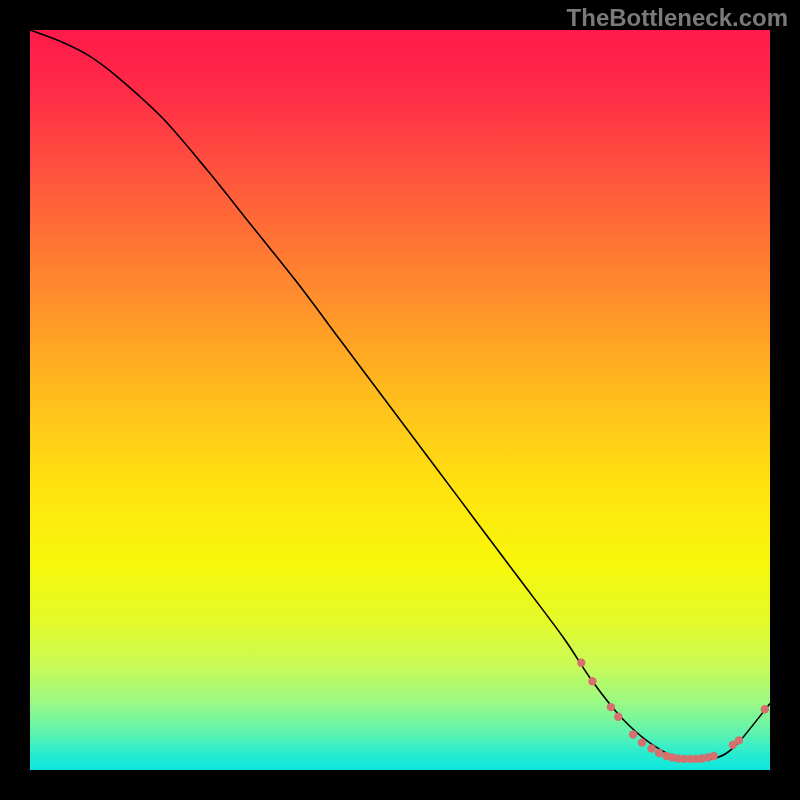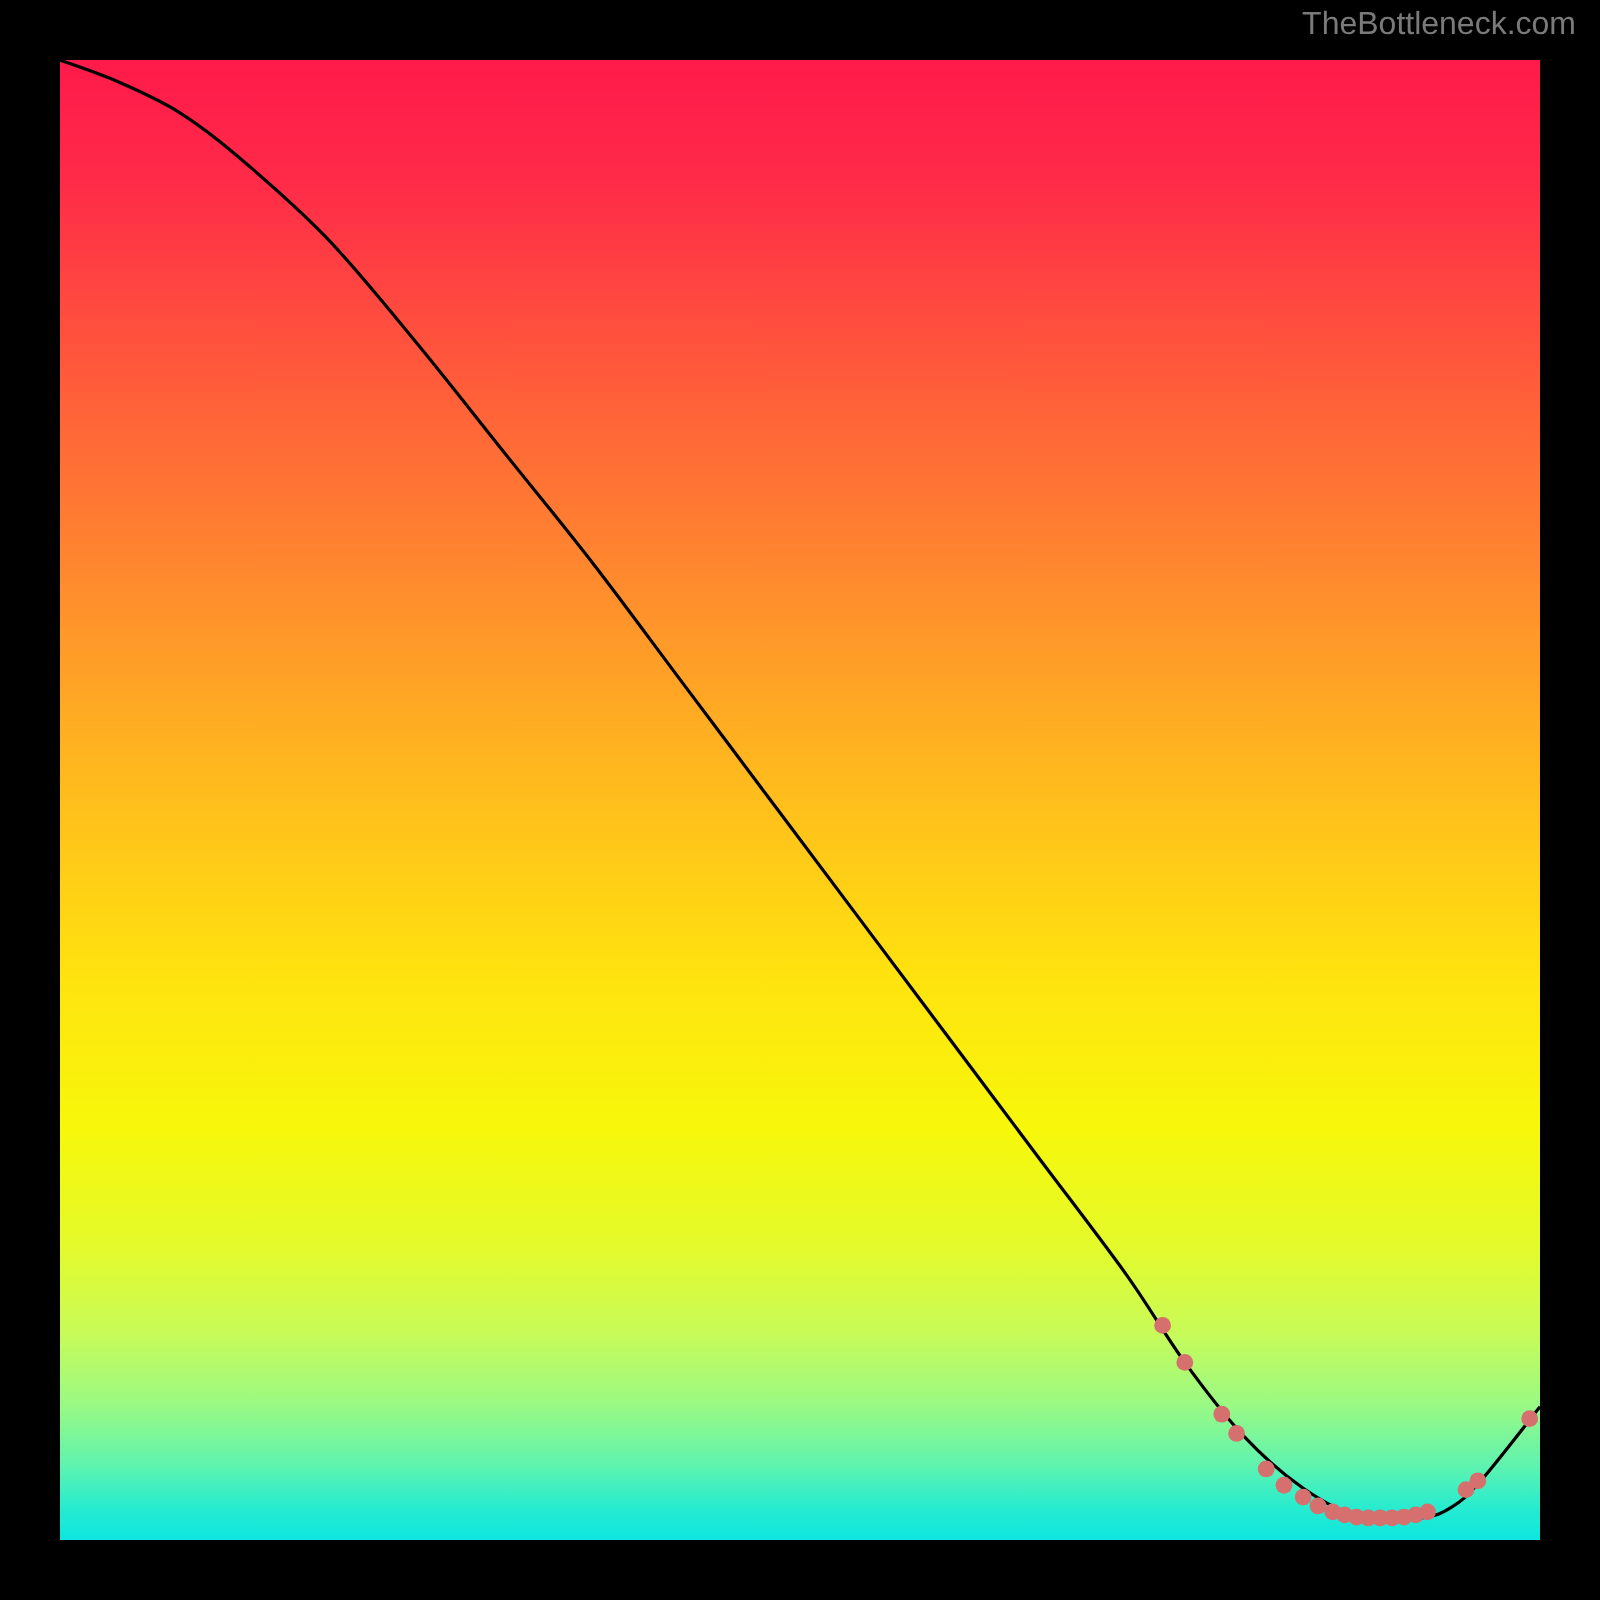--- a/index.html
+++ b/index.html
@@ -9,22 +9,22 @@
     background: #000;
     position: relative;
     font-family: Arial, sans-serif;
     overflow: hidden;
   }
   .watermark {
     position: absolute;
     top: 4px;
     right: 12px;
     color: #7a7a7a;
-    font-size: 16px;
-    font-weight: 400;
+    font-size: 24px;
+    font-weight: 700;
     z-index: 10;
   }
   .plot-area {
     position: absolute;
     left: 30px;
     top: 30px;
     width: 740px;
     height: 740px;
   }
   .gradient-bg {

